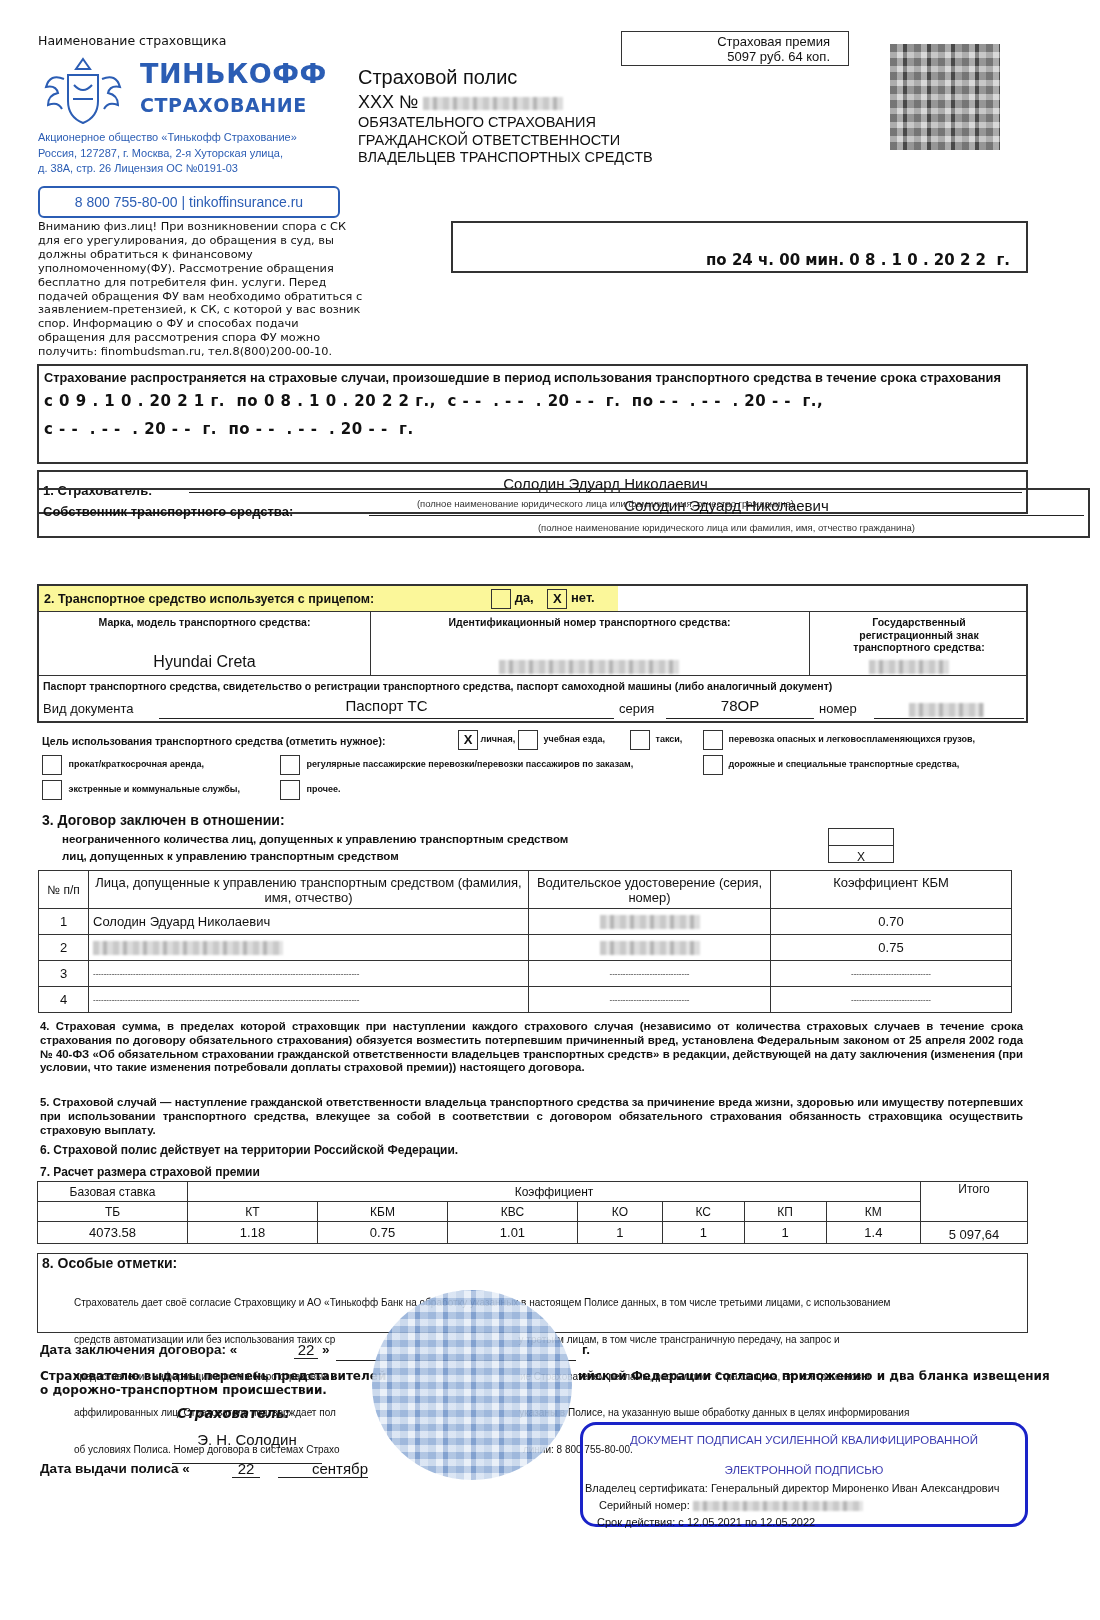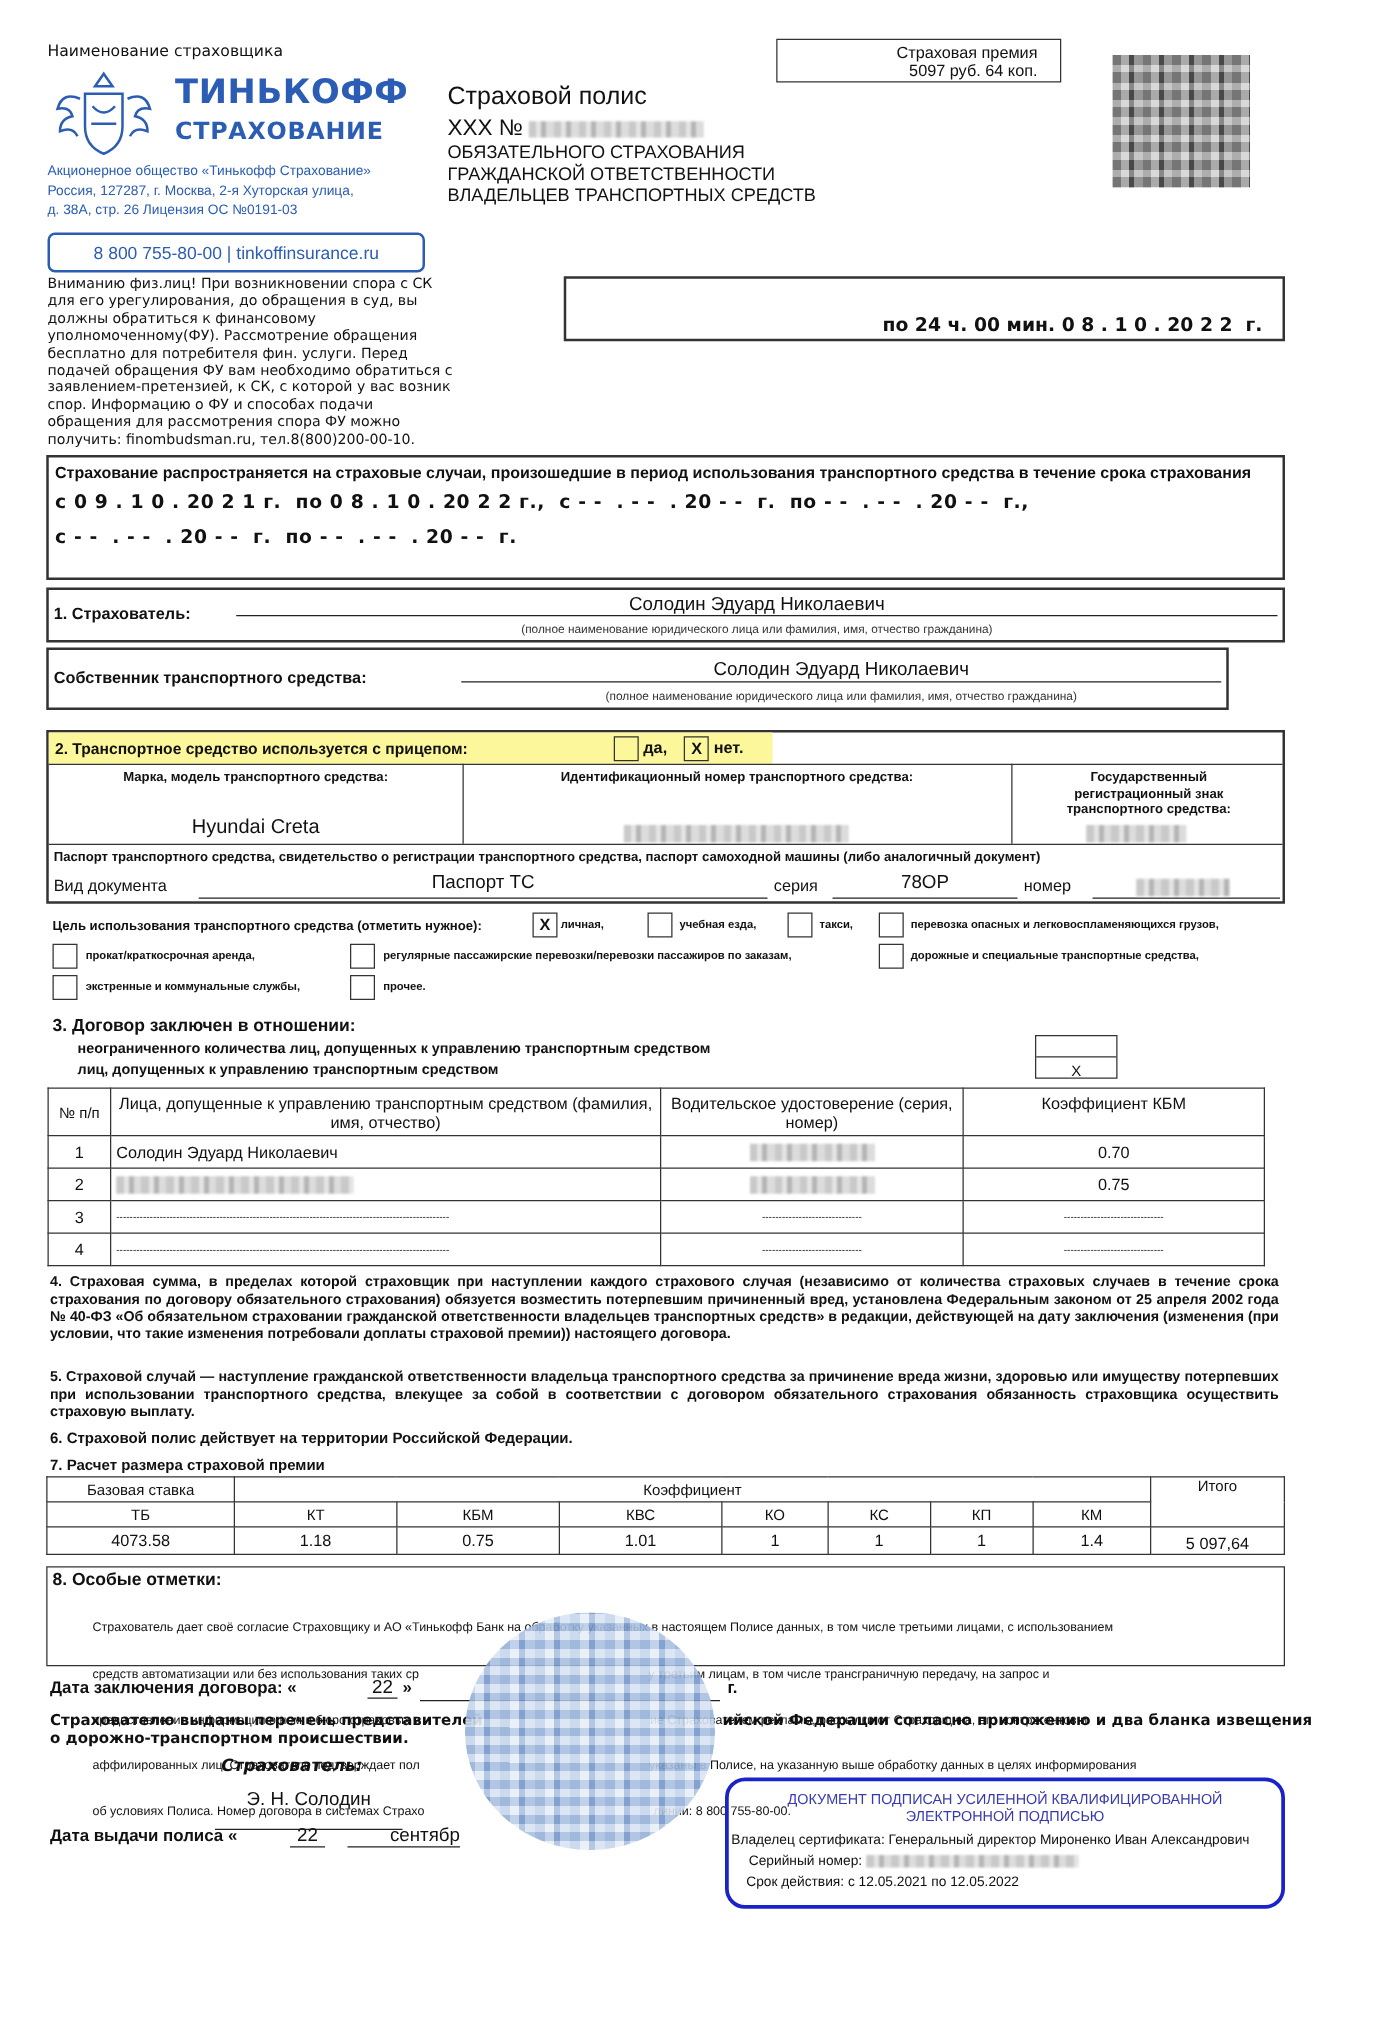--- a/index.html
+++ b/index.html
@@ -75,21 +75,21 @@
   <div class="b" style="font-size:15px;margin-top:10px;white-space:pre;letter-spacing:0.5px;">с - -  . - -  . 20 - -  г.  по - -  . - -  . 20 - -  г.</div>
 </div>
 
 <div class="box" style="left:37px;top:470px;width:991px;height:44px;">
   <div class="b cond" style="position:absolute;left:4px;top:11px;font-size:13px;">1. Страхователь:</div>
   <div class="line" style="left:150px;right:4px;top:20px;"></div>
   <div class="cond" style="position:absolute;left:150px;right:4px;top:3px;text-align:center;font-size:15px;">Солодин Эдуард Николаевич</div>
   <div class="small" style="position:absolute;left:150px;right:4px;top:26px;text-align:center;color:#333;">(полное наименование юридического лица или фамилия, имя, отчество гражданина)</div>
 </div>
 
-<div class="box" style="left:37px;top:518px;width:946px;height:50px;">
+<div class="box" style="left:37px;top:488px;width:1053px;height:50px;">
   <div class="b cond" style="position:absolute;left:4px;top:14px;font-size:13px;">Собственник транспортного средства:</div>
   <div class="line" style="left:330px;right:4px;top:25px;"></div>
   <div class="cond" style="position:absolute;left:330px;right:4px;top:7px;text-align:center;font-size:15px;">Солодин Эдуард Николаевич</div>
   <div class="small" style="position:absolute;left:330px;right:4px;top:32px;text-align:center;color:#333;">(полное наименование юридического лица или фамилия, имя, отчество гражданина)</div>
 </div>
 
 <div class="box" style="left:37px;top:584px;width:991px;height:139px;">
   <div style="position:absolute;left:0;top:0;width:579px;height:25px;background:#fbf79a;"></div>
   <div class="b cond" style="position:absolute;left:5px;top:6px;font-size:12.5px;">2. Транспортное средство используется с прицепом:</div>
   <div style="position:absolute;left:452px;top:3px;font-size:13px;" class="b cond">
@@ -121,21 +121,21 @@
   <div class="cond" style="position:absolute;left:580px;top:115px;font-size:13px;">серия</div>
   <div class="line" style="left:627px;width:148px;top:132px;"></div>
   <div class="cond" style="position:absolute;left:627px;width:148px;top:111px;text-align:center;font-size:15px;">78ОР</div>
 
   <div class="cond" style="position:absolute;left:780px;top:115px;font-size:13px;">номер</div>
   <div class="line" style="left:835px;width:150px;top:132px;"></div>
   <div style="position:absolute;left:870px;top:113px;"><span class="blur" style="width:75px;"></span></div>
 </div>
 
 <div class="b cond" style="position:absolute;left:42px;top:735px;font-size:10.5px;">Цель использования транспортного средства (отметить нужное):</div>
-<div class="abs cond b" style="left:426px;top:730px;font-size:9px;">
+<div class="abs cond b" style="left:458px;top:730px;font-size:9px;">
   <span class="chk">X</span>
   <span>личная,</span>
 </div>
 <div class="abs cond b" style="left:518px;top:730px;font-size:9px;">
   <span class="chk"></span>
   <span style="margin-left:3px;">учебная езда,</span>
 </div>
 <div class="abs cond b" style="left:630px;top:730px;font-size:9px;">
   <span class="chk"></span>
   <span style="margin-left:3px;">такси,</span>
@@ -273,20 +273,20 @@
 <div class="abs b cond" style="left:264px;top:1461px;font-size:13.5px;"></div>
 <div class="abs cond" style="left:278px;top:1460px;width:90px;font-size:15px;border-bottom:1px solid #222;text-align:right;">сентябр</div>
 
 <div class="abs" style="left:372px;top:1290px;width:200px;height:190px;border-radius:50%;background:
   repeating-linear-gradient(0deg, rgba(255,255,255,0.35) 0 7px, rgba(90,130,190,0.25) 7px 14px),
   repeating-linear-gradient(90deg, #a9c1e2 0 8px, #dce7f5 8px 15px, #7f9fcf 15px 20px, #c4d5ec 20px 28px);
   opacity:0.9;filter:blur(0.6px);"></div>
 
 <div class="abs" style="left:580px;top:1422px;width:448px;height:105px;border:3px solid #1a23c8;border-radius:16px;font-family:'Liberation Sans',sans-serif;">
   <div style="text-align:center;font-size:11.5px;color:#3a3ab0;margin-top:9px;">ДОКУМЕНТ ПОДПИСАН УСИЛЕННОЙ КВАЛИФИЦИРОВАННОЙ</div>
-  <div style="text-align:center;font-size:11.5px;color:#3a3ab0;margin-top:2px;">ЭЛЕКТРОННОЙ ПОДПИСЬЮ</div>
+  <div style="text-align:center;font-size:11.5px;color:#3a3ab0;margin-top:18px;">ЭЛЕКТРОННОЙ ПОДПИСЬЮ</div>
   <div style="font-size:11px;margin-top:6px;padding-left:2px;">Владелец сертификата: Генеральный директор Мироненко Иван Александрович</div>
   <div style="font-size:11px;margin-top:5px;padding-left:16px;">
     <span>Серийный номер:</span>
     <span class="blur" style="width:170px;height:10px;"></span>
   </div>
   <div style="font-size:11px;margin-top:5px;padding-left:14px;">Срок действия: с 12.05.2021 по 12.05.2022</div>
 </div>
 
 </body></html>

